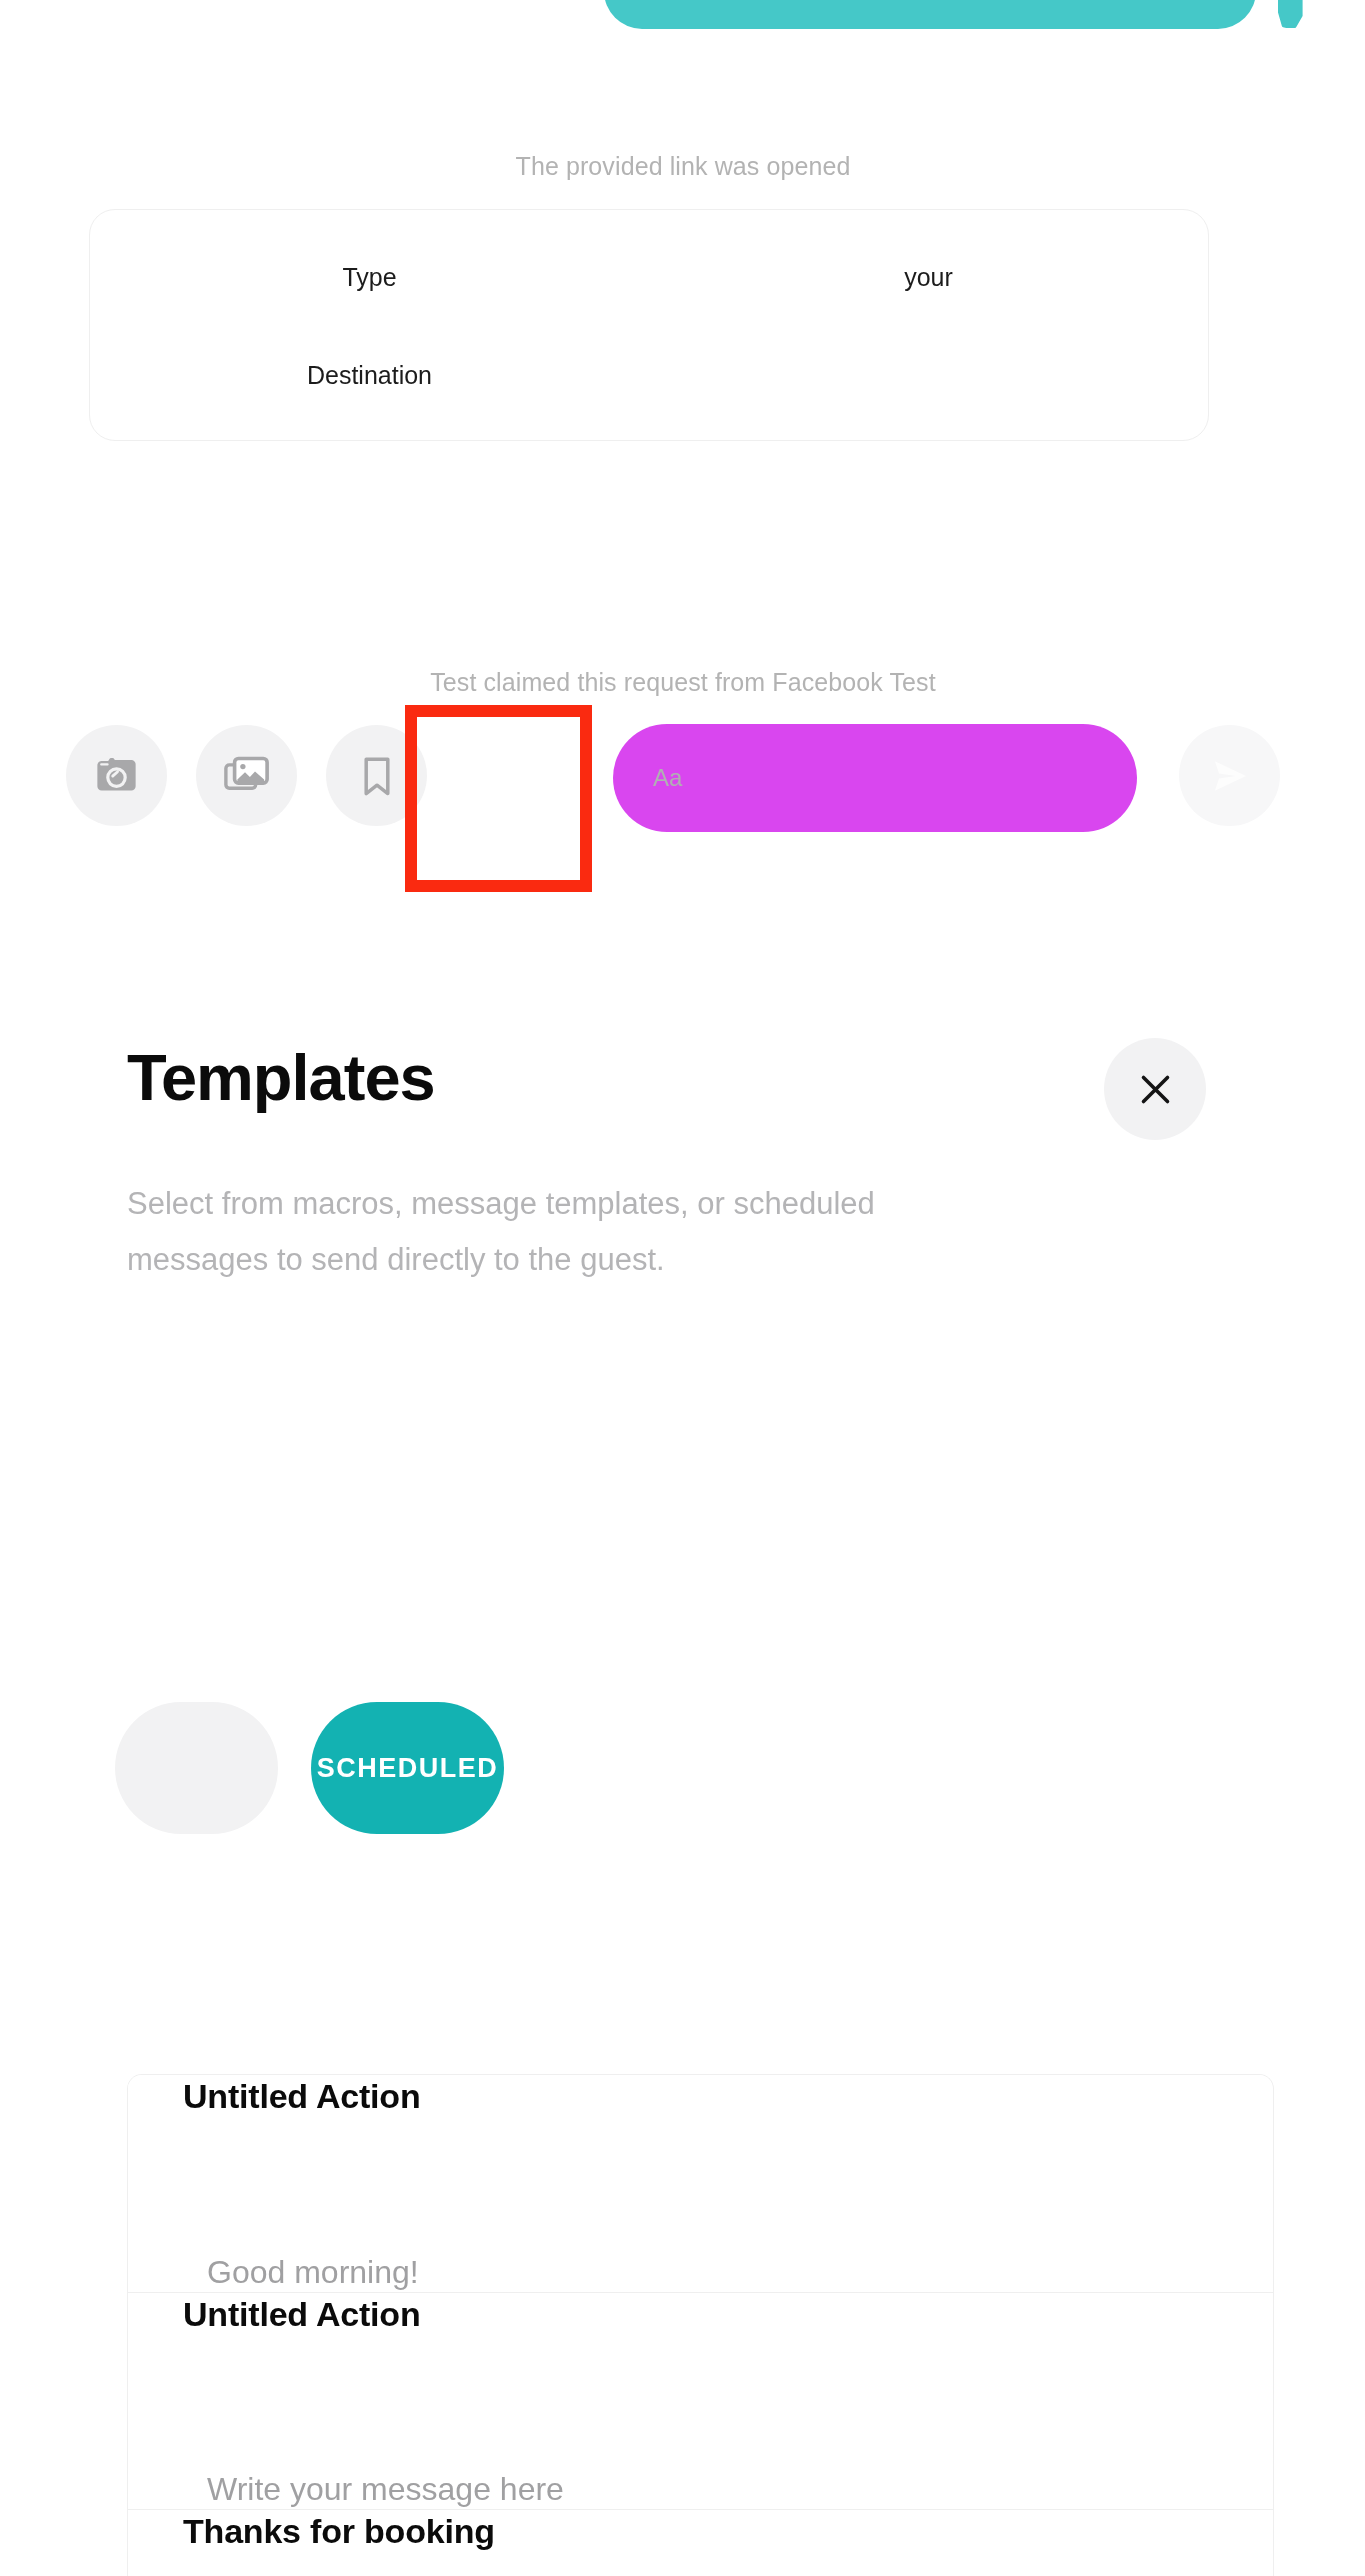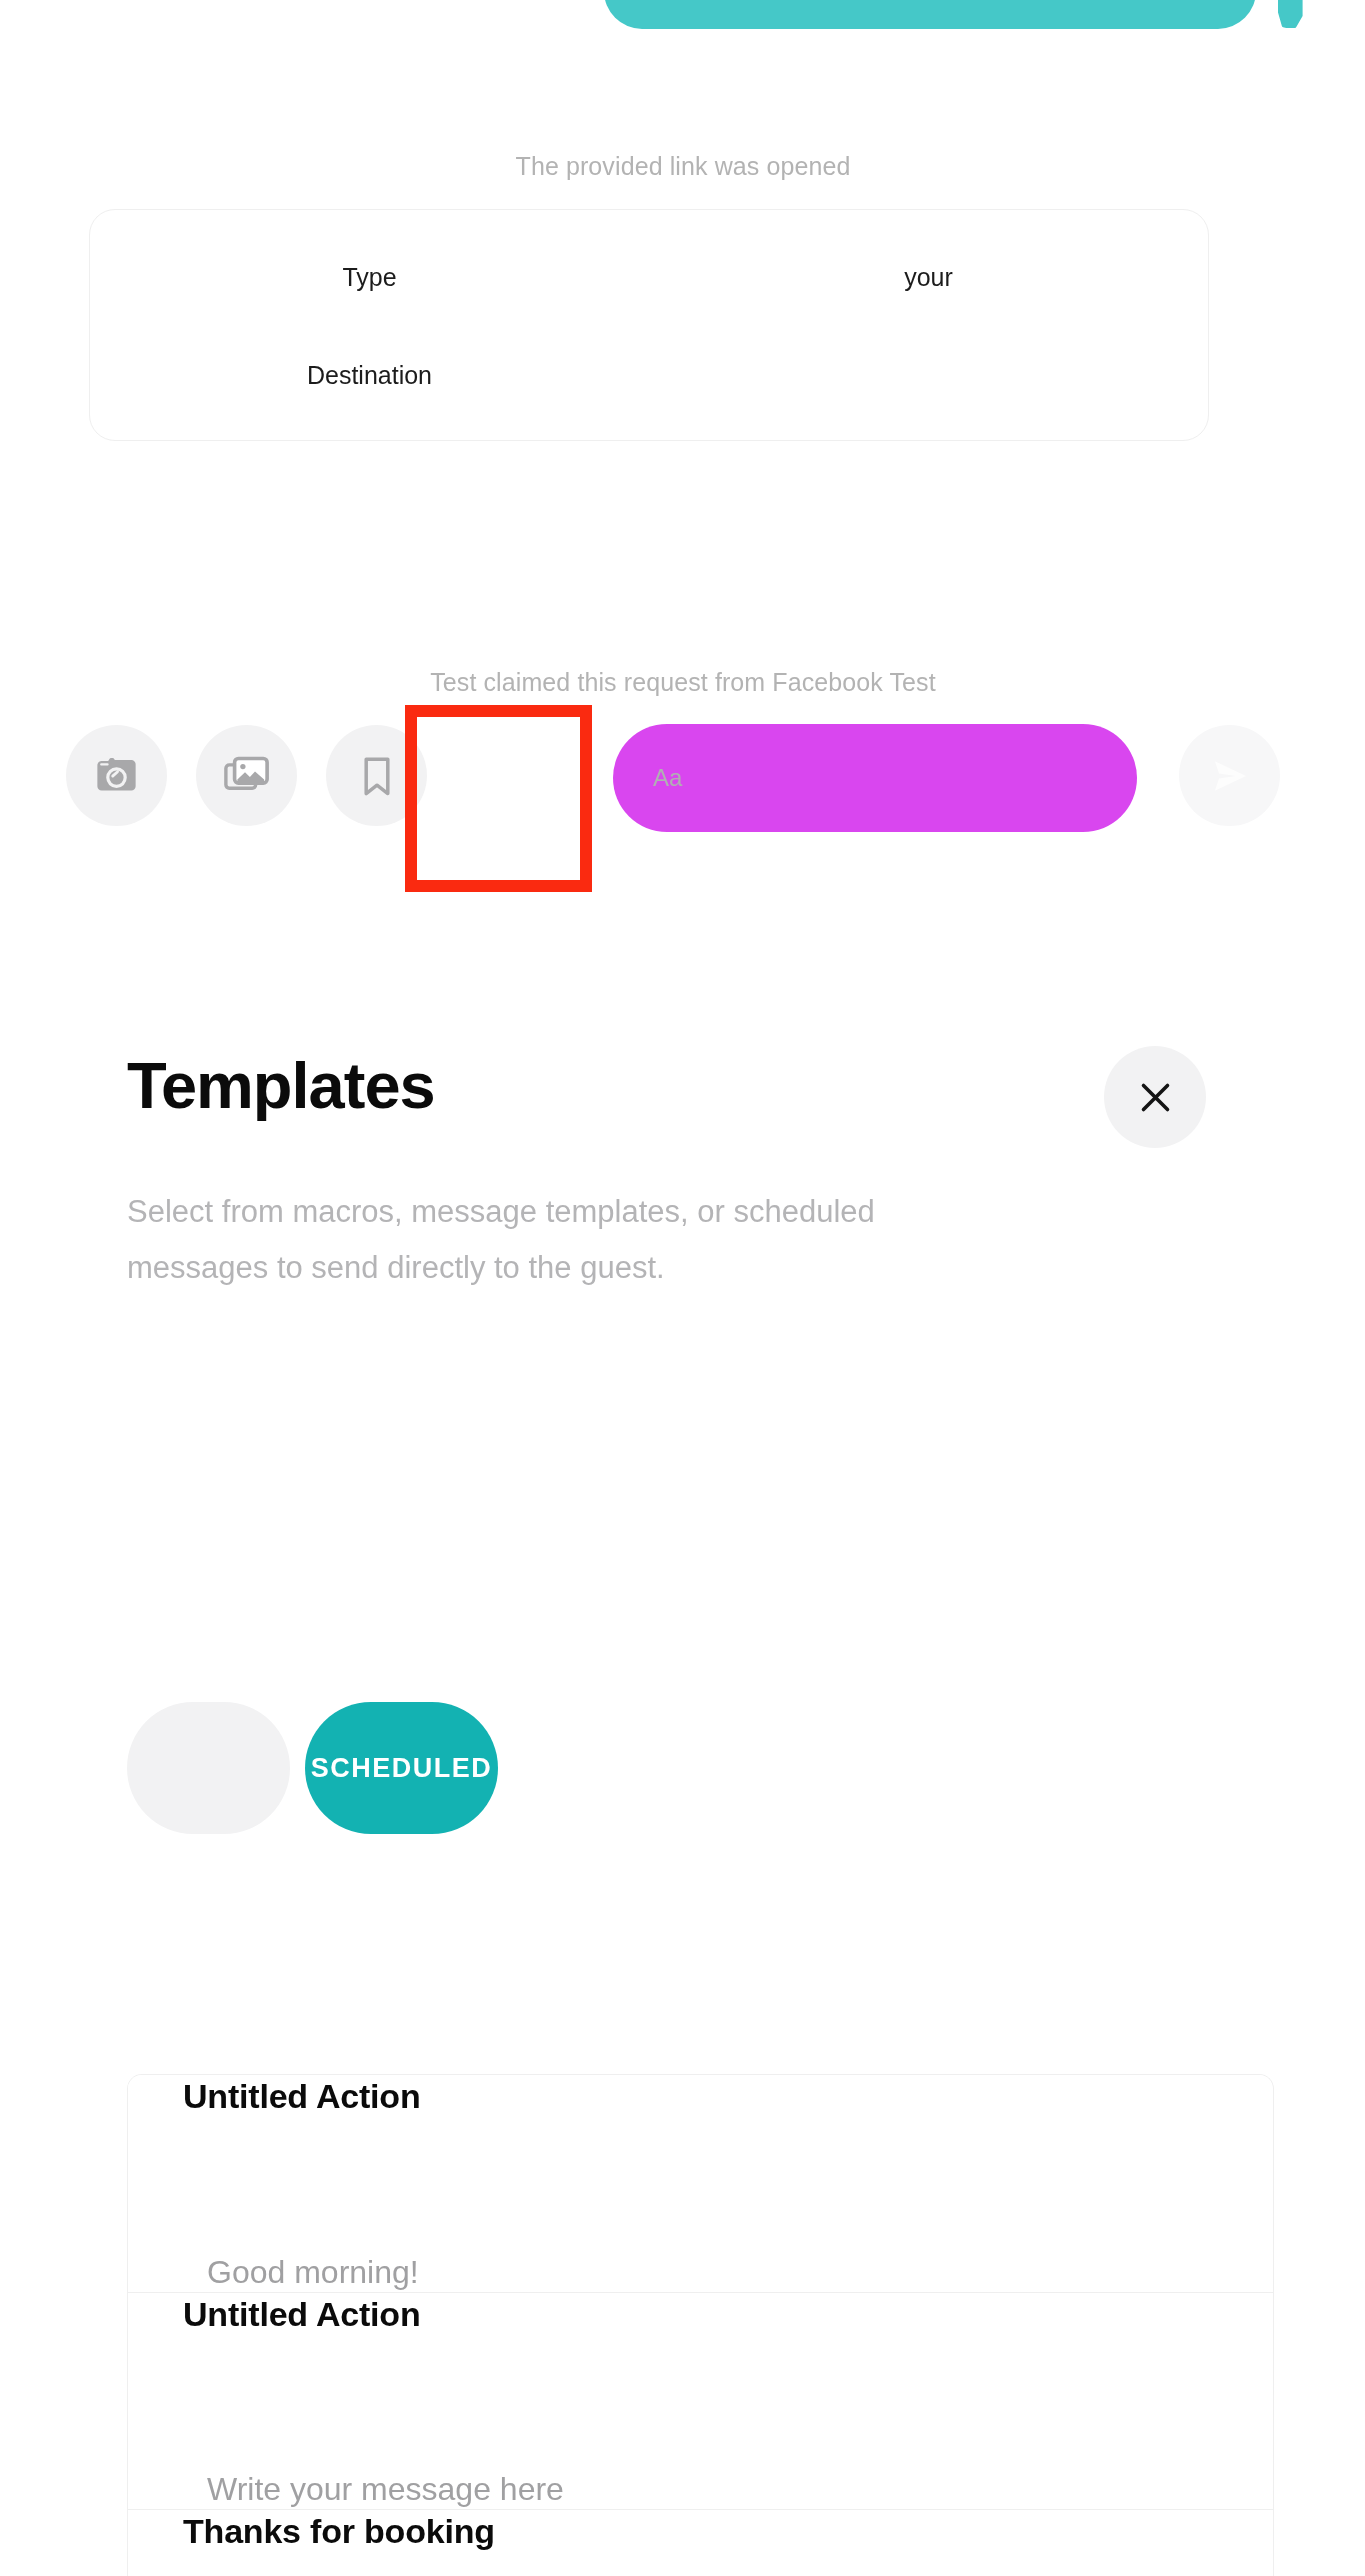--- a/index.html
+++ b/index.html
@@ -177,21 +177,21 @@
     position: absolute;
     left: 0;
     top: 970px;
     width: 1366px;
     height: 1606px;
     background: #ffffff;
   }
 
   .sheet-head {
     position: absolute;
-    left: 0; top: 8px;
+    left: 0; top: 0;
     width: 1357px;
     height: 423px;
     padding-left: 48px;
   }
   .sheet-title {
     position: absolute;
     left: 127px;
     top: 74px;
     font-size: 65px;
     font-weight: 700;
@@ -220,24 +220,24 @@
     width: 799px;
     font-size: 31px;
     line-height: 56px;
     color: #b4b4b6;
     font-weight: 400;
   }
 
   
   .pill-row {
     position: absolute;
-    left: 127px;
+    left: 115px;
     top: 732px;
     display: flex;
-    gap: 15px;
+    gap: 33px;
   }
   .pill {
     height: 132px;
     border-radius: 66px;
     display: flex;
     align-items: center;
     justify-content: center;
     font-size: 27px;
     font-weight: 700;
     letter-spacing: 1.5px;

